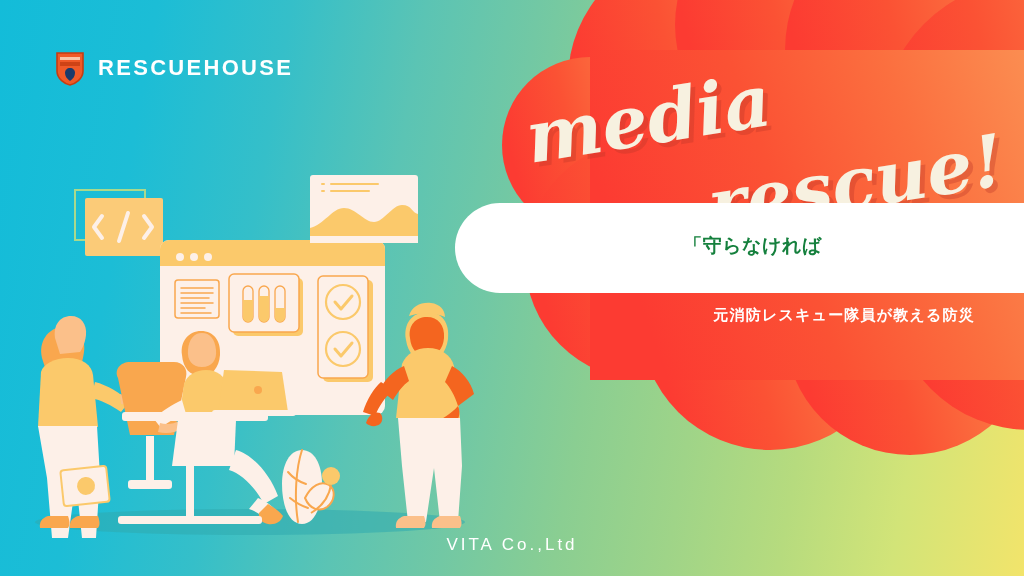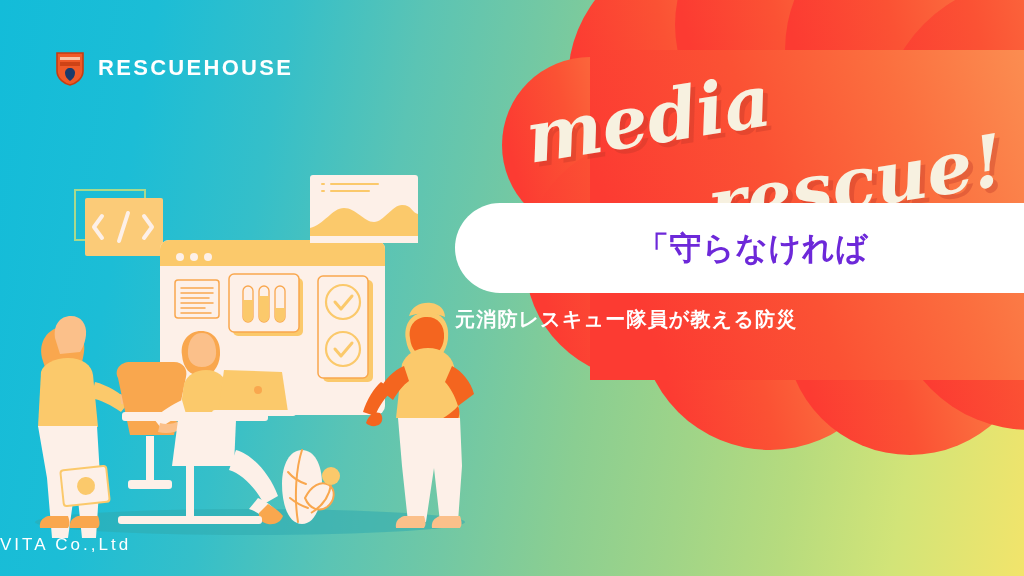--- a/index.html
+++ b/index.html
@@ -53,36 +53,36 @@
   .script-media{left:20px;top:28px;font-size:72px;transform:rotate(-9deg);}
   .script-rescue{left:202px;top:92px;font-size:72px;transform:rotate(-9deg);}
 
   
   .banner{
     position:absolute;left:455px;top:203px;width:595px;height:90px;
     background:#ffffff;border-radius:45px 0 0 45px;
     display:flex;flex-direction:column;align-items:center;justify-content:center;
   }
   .banner-line{
-    color:#6d28d9;font-weight:bold;font-size:32px;line-height:1.32;
+    color:#15803d;font-weight:bold;font-size:19px;line-height:1.32;
     letter-spacing:.5px;white-space:nowrap;
-    font-family:Liberation Serif, serif;
+    font-family:Liberation Mono, monospace;
   }
 
   
   .subtitle{
     position:absolute;left:455px;top:306px;width:520px;
-    text-align:left;color:#ffffff;font-weight:bold;font-size:20px;
+    text-align:right;color:#ffffff;font-weight:bold;font-size:15px;
     letter-spacing:1.2px;white-space:nowrap;
     font-family:Liberation Serif, serif;
   }
 
   
   .footer{
-    position:absolute;left:0;right:0;top:535px;text-align:left;
+    position:absolute;left:0;right:0;top:535px;text-align:center;
     color:#FFFFFF;font-size:17px;letter-spacing:3px;
     font-family:"Liberation Sans",sans-serif;
   }
 
   
   .illus{position:absolute;left:0;top:150px;width:500px;height:400px;}
   .illus svg{display:block;width:100%;height:100%;}
 </style>
 </head>
 <body>

